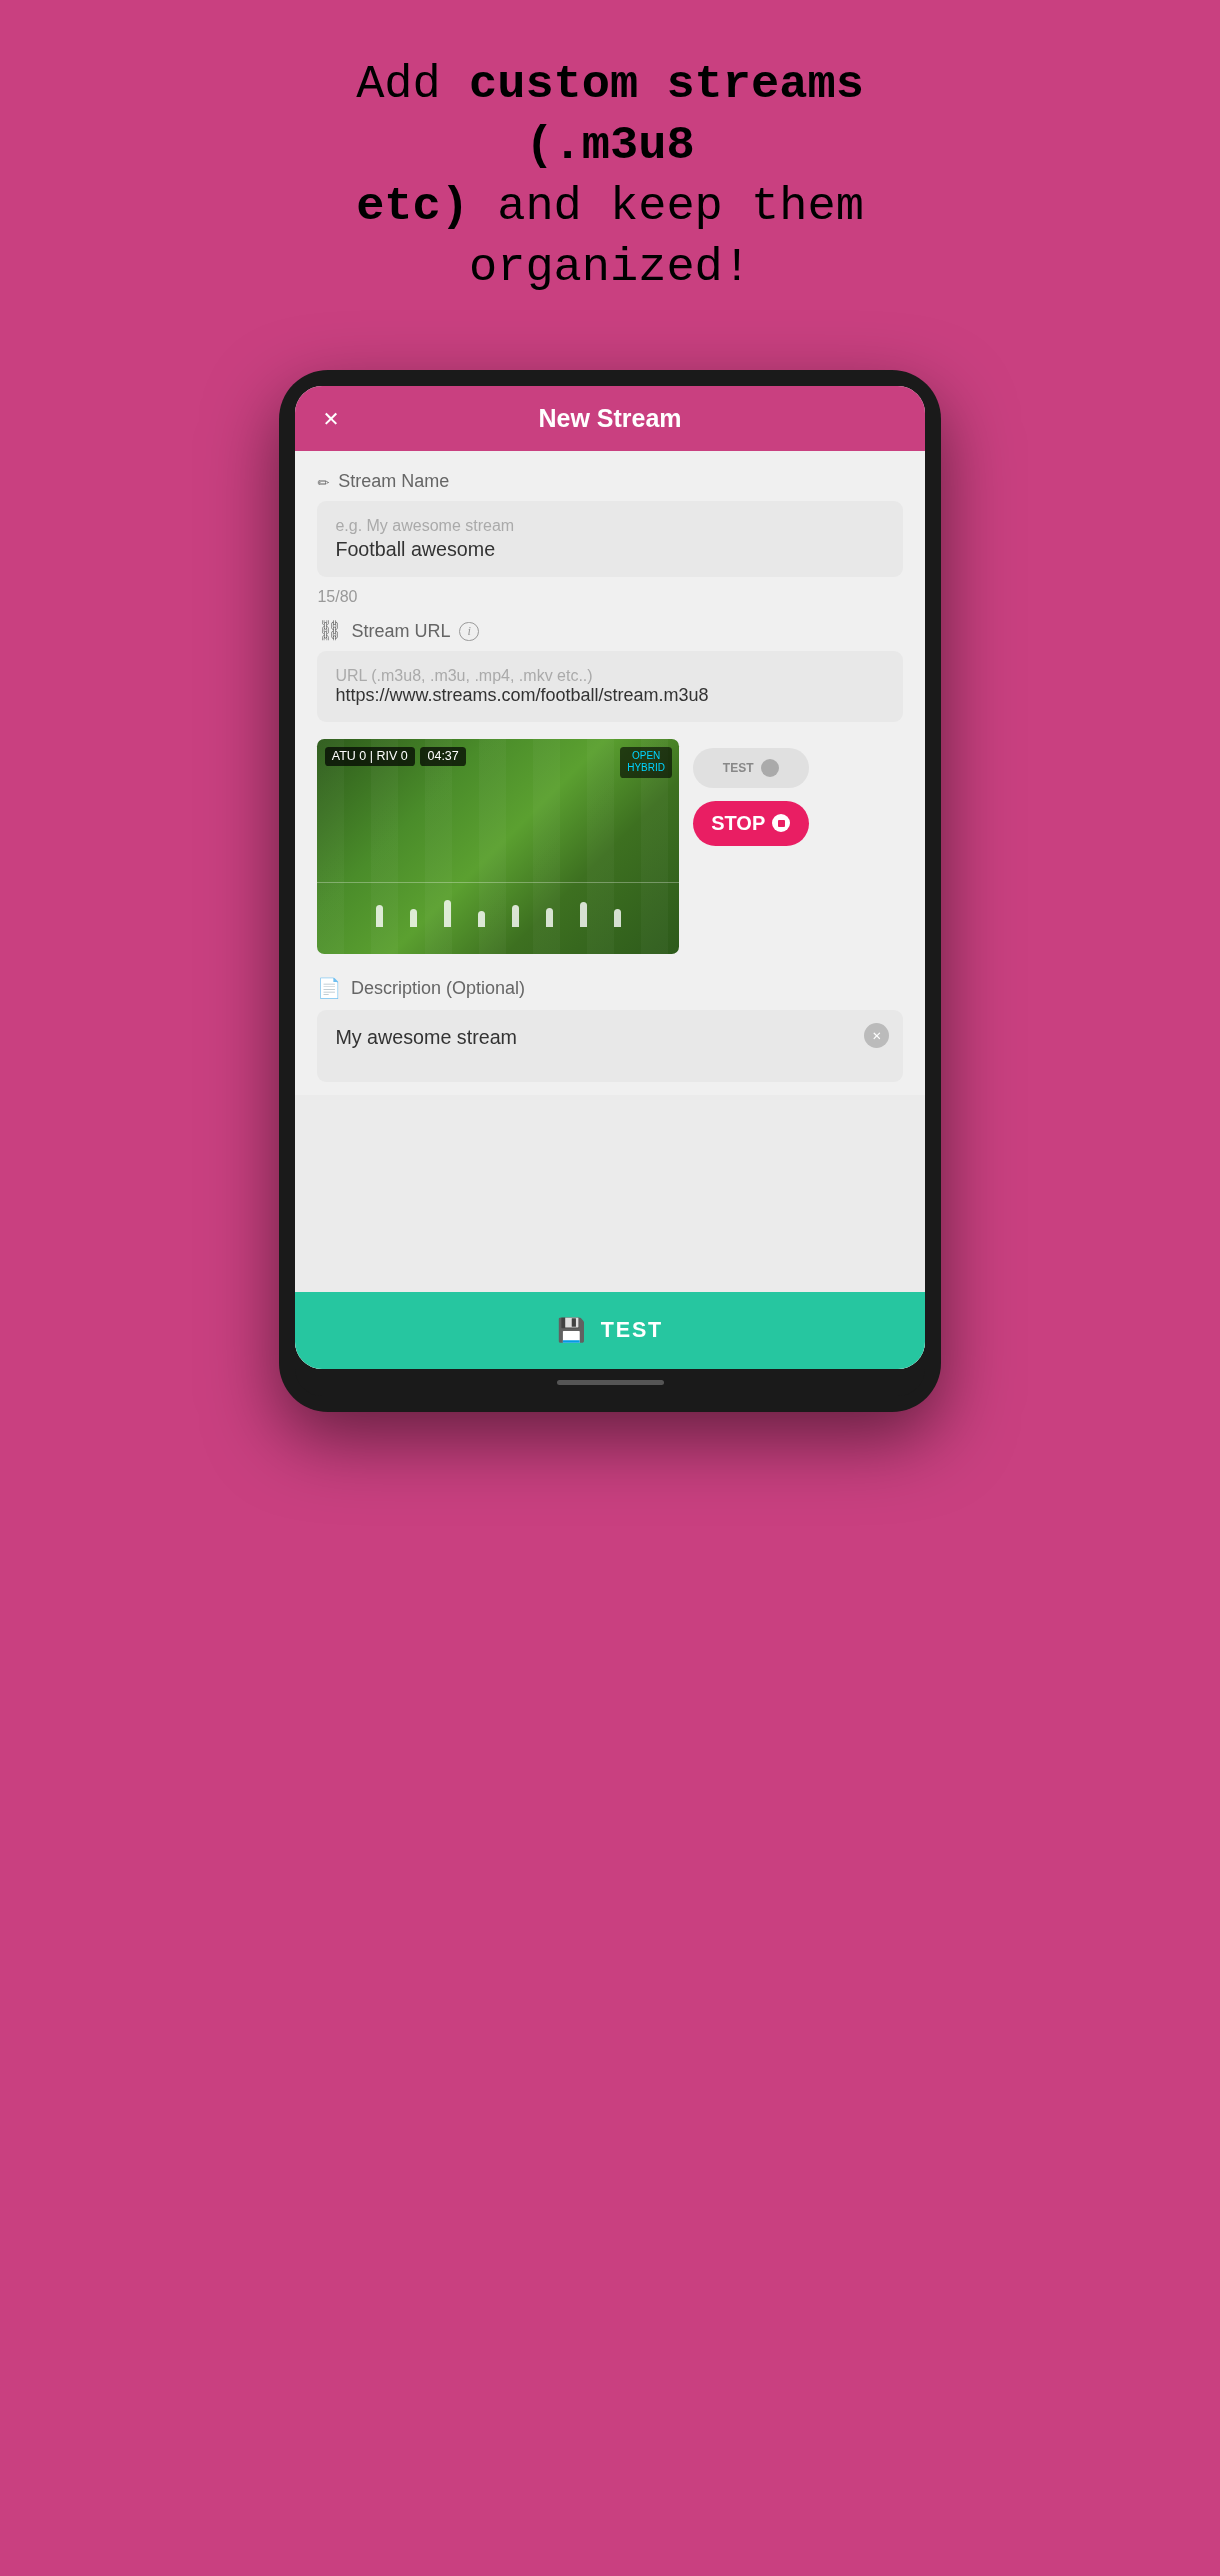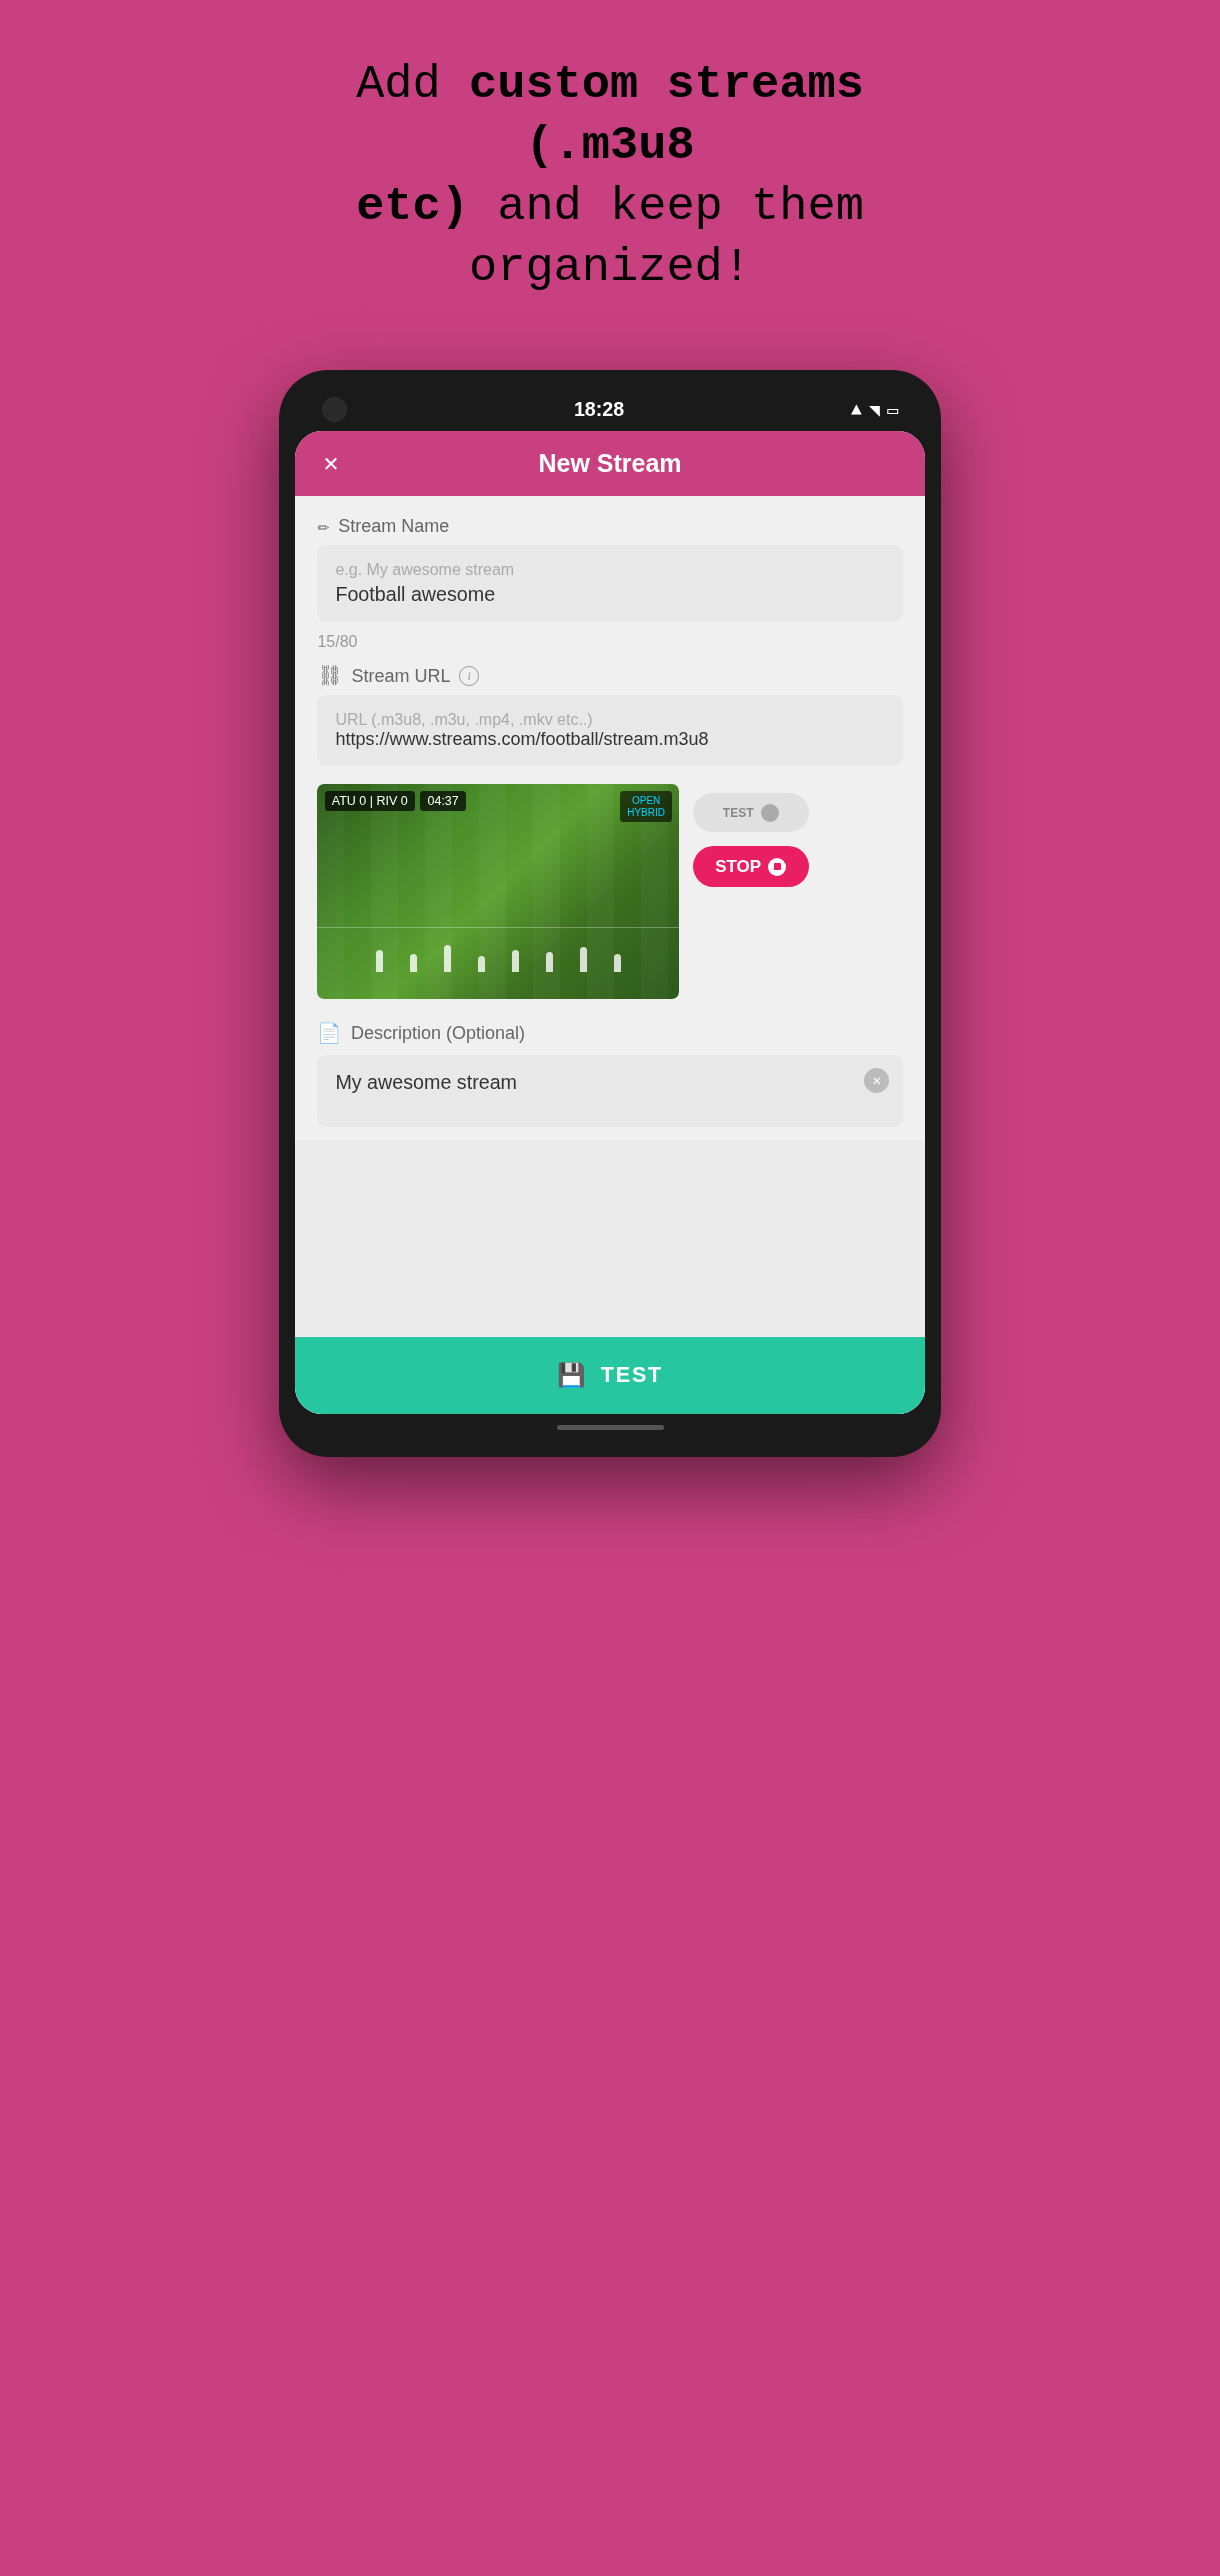--- a/index.html
+++ b/index.html
@@ -302,21 +302,21 @@
       min-width: 116px;
       justify-content: center;
     }
 
     .stop-btn {
       background: #e91e63;
       color: white;
       border: none;
       padding: 10.7px 18px;
       border-radius: 27px;
-      font-size: 17px;
+      font-size: 20px;
       font-weight: bold;
       font-family: sans-serif;
       cursor: pointer;
       display: flex;
       align-items: center;
       gap: 7.2px;
       min-width: 116px;
       justify-content: center;
     }
 
@@ -445,29 +445,20 @@
   </style>
 </head>
 <body>
 
 <div class="hero-text">
   <span>Add <span class="bold">custom streams (.m3u8<br>etc)</span> and keep them organized!</span>
 </div>
 
 <div class="phone-outer">
 
-  <div class="phone-notch-area">
-    <div class="notch-camera"></div>
-    <div class="status-time">18:28</div>
-    <div class="status-icons">
-      <span class="wifi-icon">▲</span>
-      <span class="signal-icon">◥</span>
-      <span class="battery-icon">▭</span>
-    </div>
-  </div>
 
   <div class="phone-screen">
 
     <div class="app-header">
       <div class="close-btn">✕</div>
       <div class="app-title">New Stream</div>
     </div>
 
     <div class="form-area">
 

